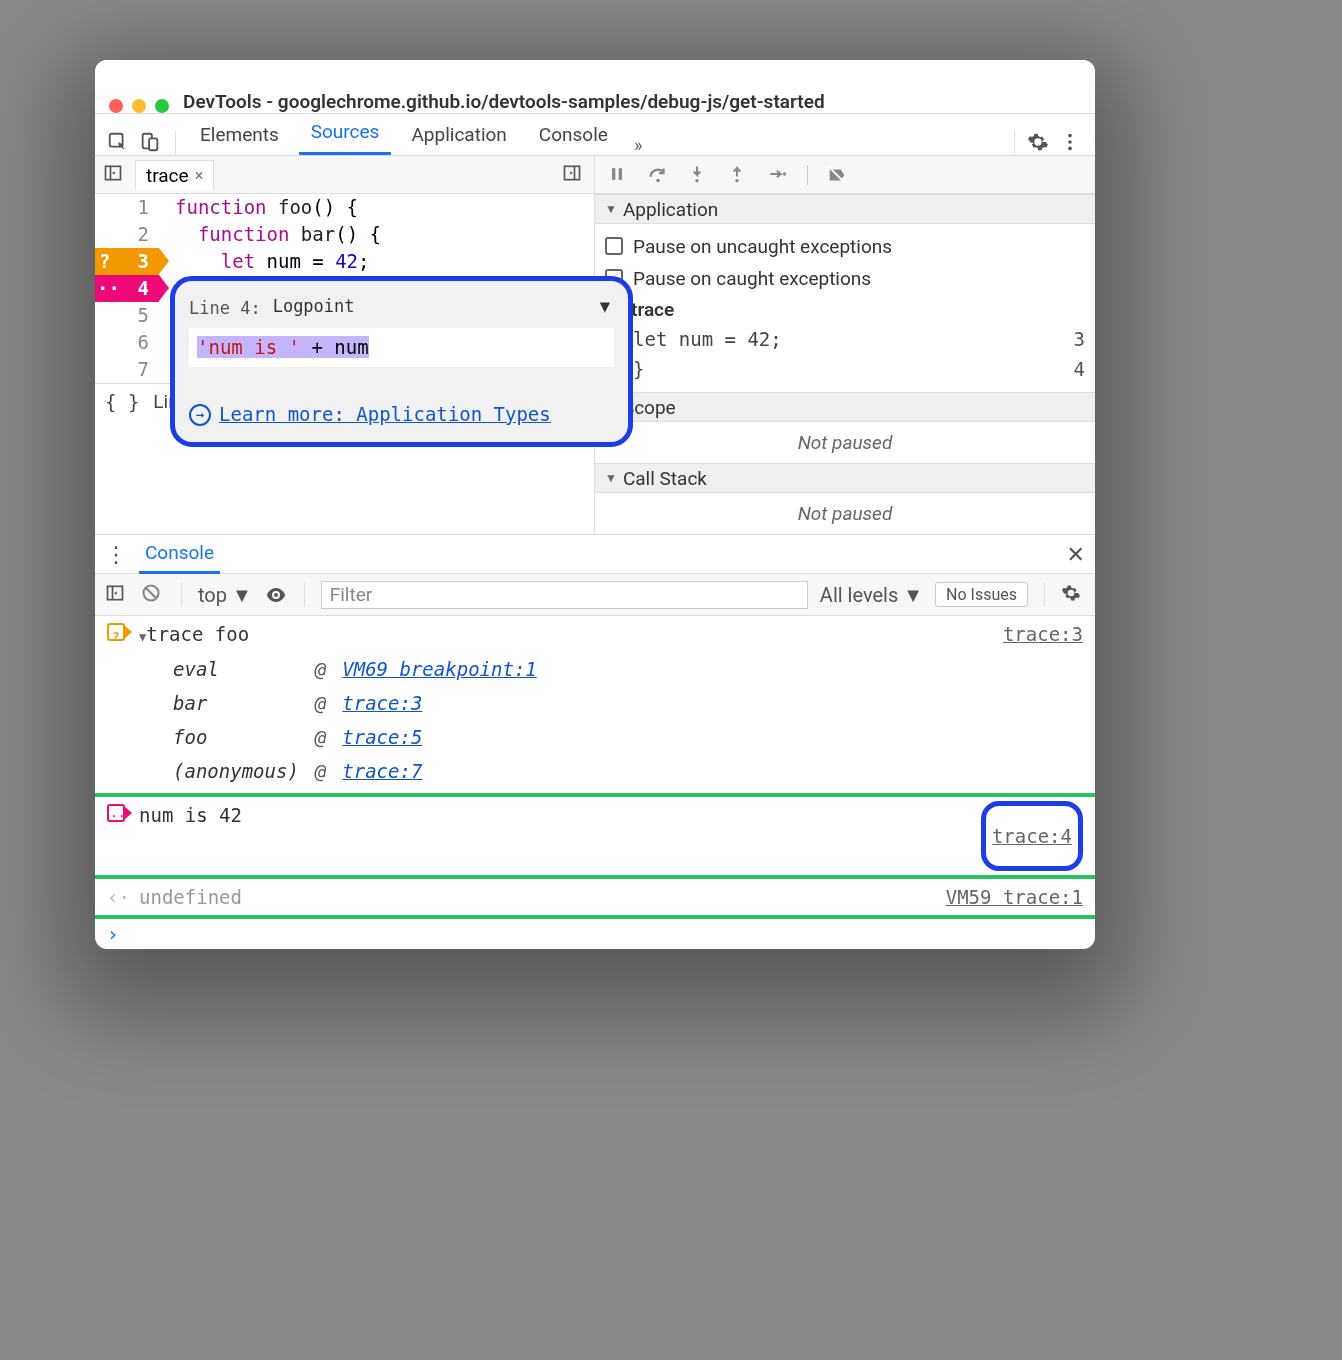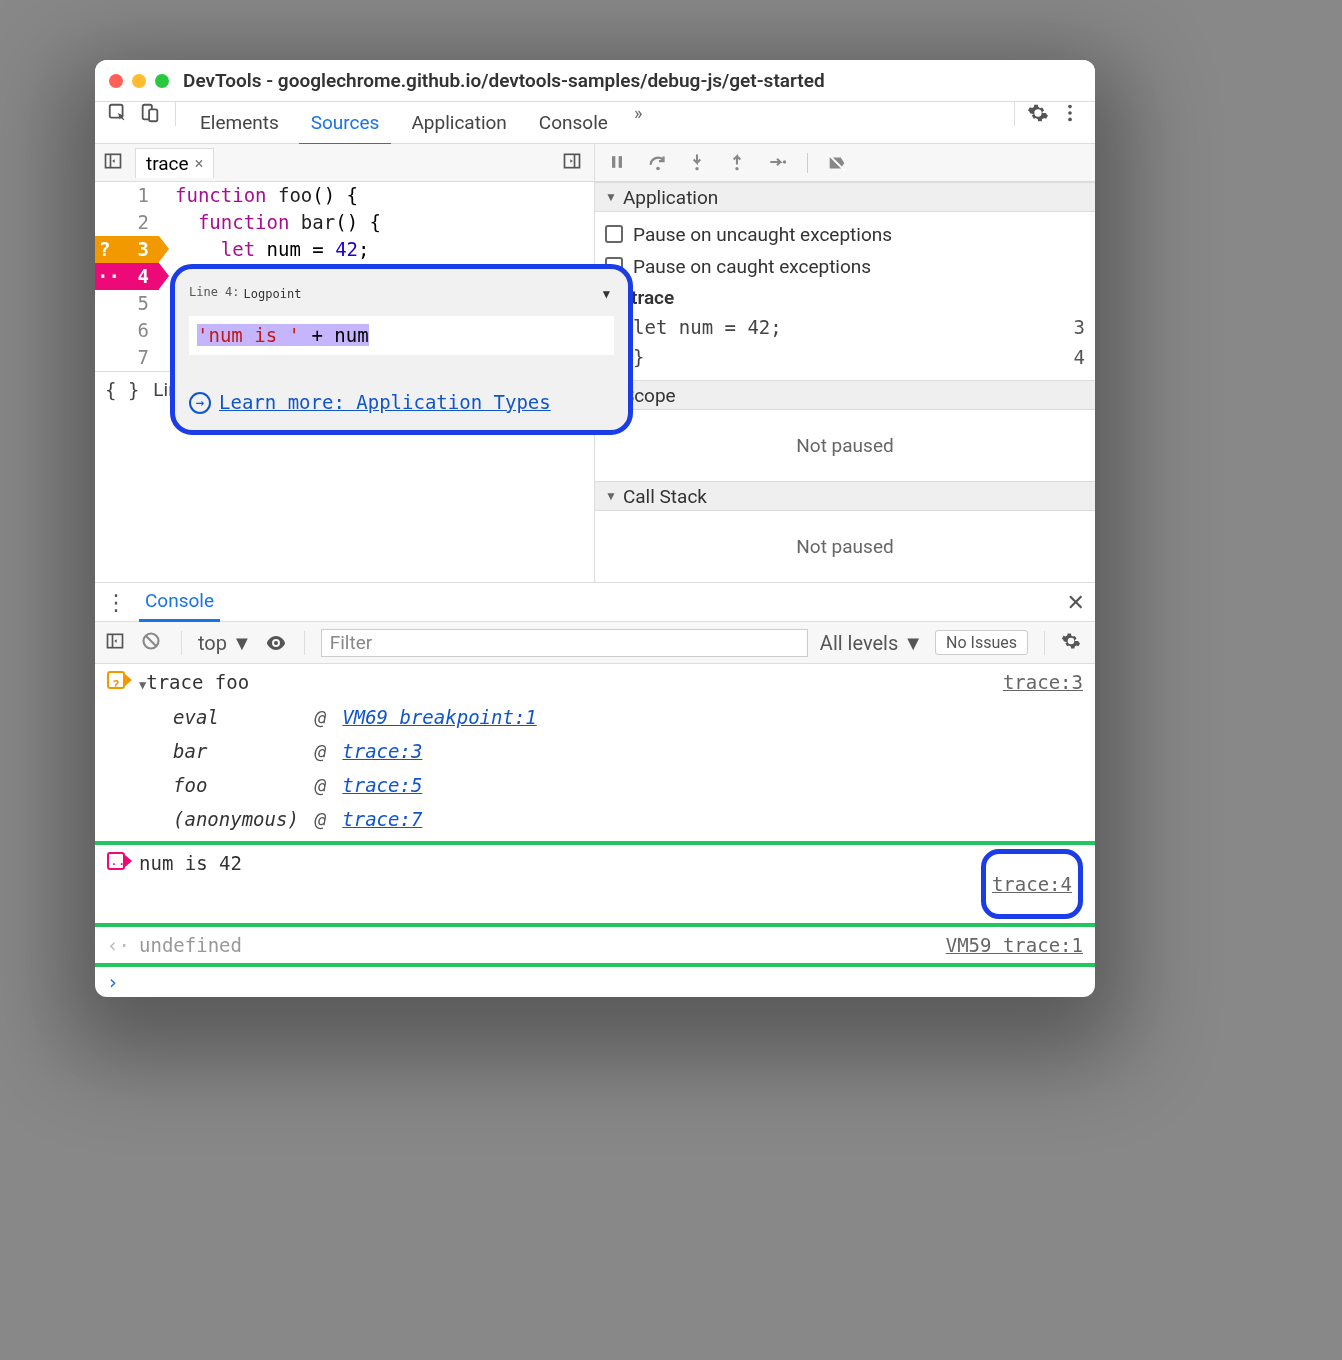--- a/index.html
+++ b/index.html
@@ -1,28 +1,28 @@
 <!DOCTYPE html>
 <html><head>
 <meta charset="utf-8">
 <style>
   * { box-sizing: border-box; margin: 0; padding: 0; }
   body { font-family: -apple-system, BlinkMacSystemFont, "Segoe UI", Roboto, sans-serif; font-size: 20px; background: #888; width: 1342px; height: 1360px; position: relative; }
   
   .window { position: absolute; top: 60px; left: 95px; width: 1000px; background: #fff; border-radius: 12px; box-shadow: 0 30px 90px 30px rgba(0,0,0,0.35); overflow: hidden; }
   
-  .titlebar { display: flex; align-items: center; height: 42px; padding: 0 14px; background: #fff; border-bottom: 1px solid #ddd; }
+  .titlebar { display: flex; align-items: flex-end; height: 54px; padding: 0 14px; background: #fff; border-bottom: 1px solid #ddd; }
   .traffic-lights { display: flex; gap: 9px; margin-right: 14px; }
   .tl { width: 14px; height: 14px; border-radius: 50%; }
   .tl.red { background: #ff5f57; }
   .tl.yellow { background: #febc2e; }
   .tl.green { background: #28c840; }
   .title-text { font-size: 19px; font-weight: 600; color: #333; }
   
-  .main-tabbar { display: flex; align-items: flex-start; height: 42px; border-bottom: 1px solid #ddd; padding: 0 12px; gap: 8px; }
+  .main-tabbar { display: flex; align-items: flex-end; height: 42px; border-bottom: 1px solid #ddd; padding: 0 12px; gap: 8px; }
   .tb-icon { width: 24px; height: 24px; color: #555; }
   .tb-sep { width: 1px; height: 24px; background: #ddd; margin: 0 4px; }
   .tab { padding: 9px 12px; font-size: 19px; color: #444; cursor: pointer; }
   .tab.active { color: #1a73e8; border-bottom: 3px solid #1a73e8; }
   .spacer { flex: 1; }
   .more { font-size: 18px; color: #666; padding: 0 6px; }
   
   .content { display: flex; }
   .left-pane { width: 500px; border-right: 1px solid #ddd; }
   .right-pane { flex: 1; }
@@ -41,21 +41,21 @@
   .marker-pink { background: #ee0979; color: #fff; font-weight: 700; }
   .marker-pink::after { color: #ee0979; }
   .marker-pink::before { content: '··'; position: absolute; left: 2px; color: #fff; }
   .code { padding-left: 8px; flex: 1; }
   .cl { white-space: pre; height: 27px; }
   .kw { color: #aa0d91; }
   .fn { color: #222; }
   .num { color: #1c00cf; }
   
   .logpoint-popup { position: absolute; left: 75px; top: 82px; width: 463px; border: 5px solid #1a3de8; border-radius: 22px; background: #f1f1f1; z-index: 10; padding-bottom: 6px; }
-  .lp-head { display: flex; align-items: flex-start; padding: 10px 14px 6px 14px; font-size: 12px; color: #555; gap: 0; }
+  .lp-head { display: flex; align-items: flex-end; padding: 10px 14px 6px 14px; font-size: 17px; color: #555; gap: 8px; }
   .lp-select { flex: 1; display: flex; justify-content: space-between; color: #333; padding: 2px 4px; }
   .lp-input { background: #fff; margin: 0 14px 30px 14px; padding: 6px 8px; font-family: Menlo, monospace; font-size: 19px; }
   .lp-input .sel { background: #c4b5fd; }
   .str { color: #c41a16; }
   .lp-link { display: flex; align-items: center; gap: 8px; padding: 4px 14px 8px 14px; color: #1155cc; font-size: 19px; }
   .lp-link a { text-decoration: underline; color: #1155cc; }
   .circ-arrow { width: 22px; height: 22px; border: 2px solid #1155cc; border-radius: 50%; display: inline-flex; align-items: center; justify-content: center; font-size: 14px; }
   
   .status-bar { display: flex; align-items: center; height: 36px; border-top: 1px solid #ddd; font-size: 19px; color: #444; padding: 0 10px; gap: 14px; }
   .braces { font-family: Menlo, monospace; }
@@ -68,21 +68,21 @@
   .tri { font-size: 12px; color: #666; }
   .section-body { padding: 6px 10px 8px 10px; }
   .chk-row { display: flex; align-items: center; gap: 10px; font-size: 19px; color: #333; height: 32px; }
   .chk { width: 18px; height: 18px; border: 2px solid #666; border-radius: 3px; background: #fff; display: inline-flex; align-items: center; justify-content: center; font-size: 14px; color: #fff; }
   .chk.checked { background: #1a73e8; border-color: #1a73e8; }
   
   .bp-file { display: flex; align-items: center; gap: 8px; font-size: 19px; font-weight: 600; color: #333; height: 30px; }
   .bp-badge { width: 18px; height: 18px; border: 2px solid #f29900; border-radius: 3px; display: inline-flex; align-items: center; justify-content: center; font-size: 12px; color: #f29900; }
   .bp-item { display: flex; align-items: center; gap: 10px; font-family: Menlo, monospace; font-size: 19px; color: #444; height: 30px; }
   .bp-item .ln { margin-left: auto; color: #555; }
-  .not-paused { text-align: center; color: #666; padding: 24px 0; font-size: 19px; }
+  .not-paused { text-align: center; color: #666; font-style: italic; padding: 9px 0; font-size: 19px; }
   
   .console-tabbar { display: flex; align-items: center; height: 40px; border-top: 1px solid #ddd; border-bottom: 1px solid #ddd; padding: 0 10px; gap: 12px; }
   .ctab { font-size: 19px; color: #1a73e8; padding: 7px 6px; border-bottom: 3px solid #1a73e8; }
   .dots { color: #555; font-size: 22px; }
   
   .console-toolbar { display: flex; align-items: center; height: 42px; border-bottom: 1px solid #ddd; padding: 0 10px; gap: 12px; background: #f7f7f7; }
   .filter-box { flex: 1; border: 1px solid #ccc; background: #fff; height: 28px; padding: 0 8px; font-size: 19px; color: #888; display: flex; align-items: center; }
   .btn { border: 1px solid #ccc; background: #fff; padding: 2px 10px; font-size: 16px; color: #555; border-radius: 3px; }
   
   .console-body { font-family: Menlo, monospace; font-size: 19px; color: #333; }

